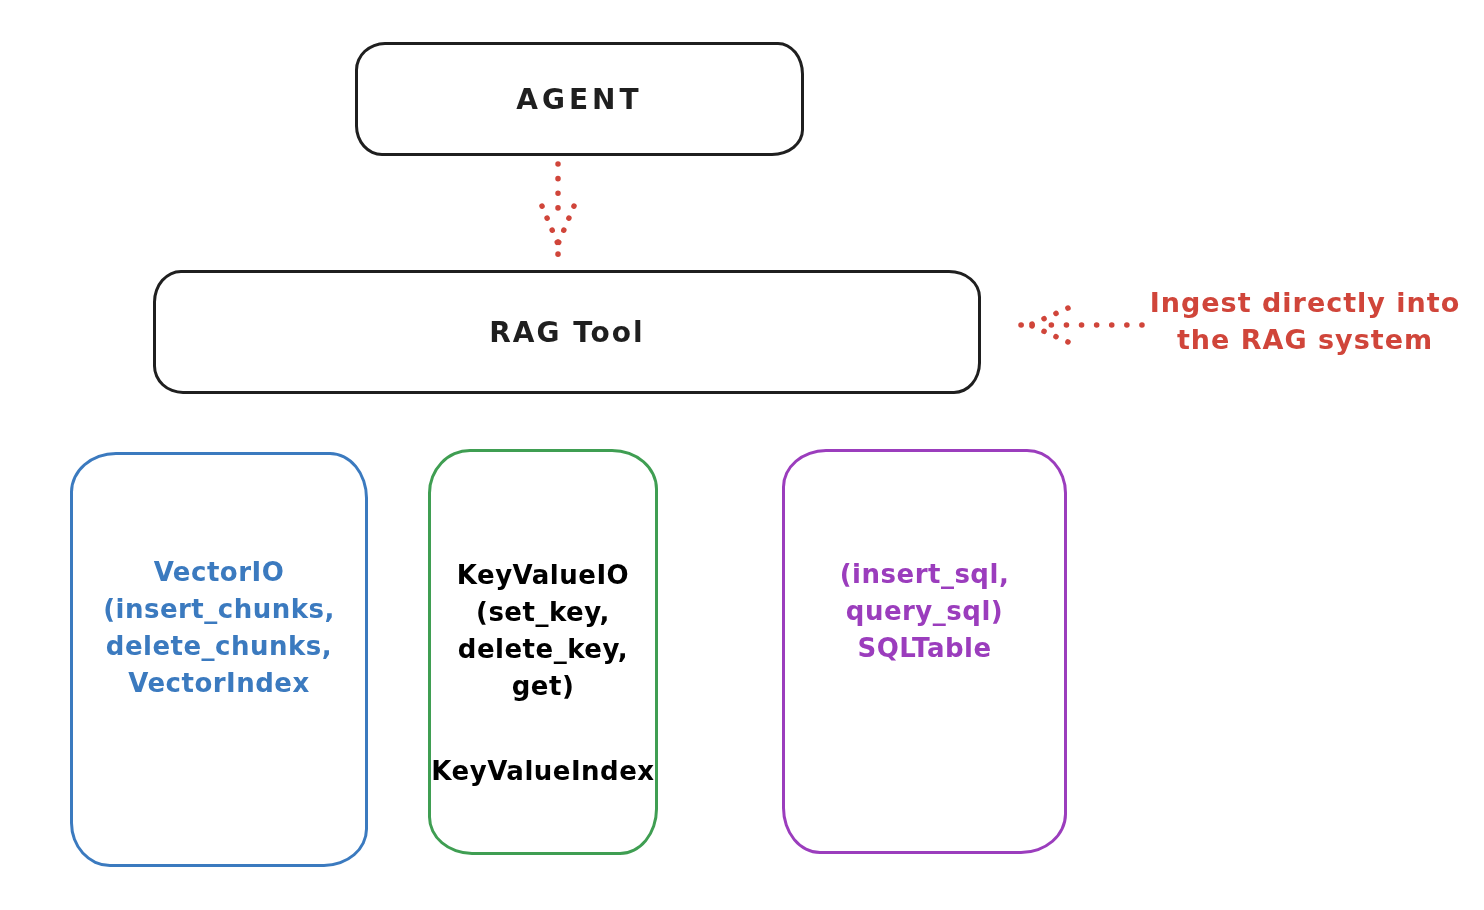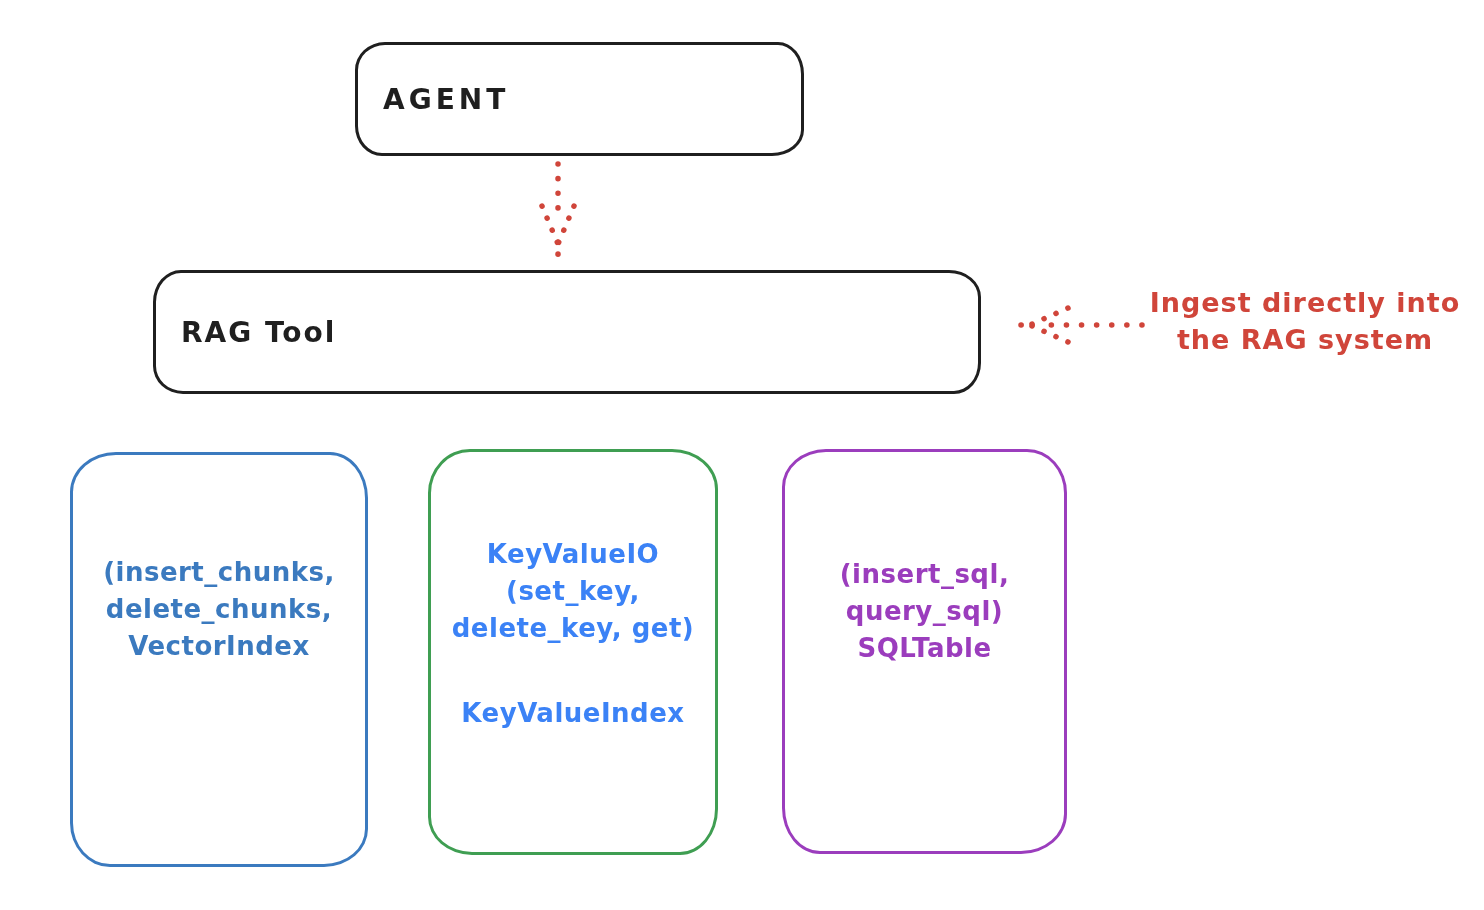--- a/index.html
+++ b/index.html
@@ -12,28 +12,28 @@
     width: 1484px;
     height: 910px;
     background: #ffffff;
     overflow: hidden;
     font-family: "DejaVu Sans", sans-serif;
   }
   .node {
     position: absolute;
     display: flex;
     align-items: center;
+    justify-content: center;
     border: 3.5px solid #1f1f1f;
     background: #ffffff;
     color: #1f1f1f;
     font-size: 28px;
     font-weight: 600;
     letter-spacing: 2px;
     box-sizing: border-box;
-    padding-left: 25px;
   }
   .node-agent {
     left: 355px;
     top: 42px;
     width: 449px;
     height: 114px;
     border-radius: 30px 26px 32px 27px / 28px 32px 26px 30px;
     letter-spacing: 4px;
   }
   .node-rag {
@@ -75,26 +75,26 @@
     width: 298px;
     height: 415px;
     border: 3.5px solid #3b7abf;
     color: #3b7abf;
     border-radius: 46px 38px 44px 40px / 40px 46px 38px 44px;
     padding-top: 99px;
   }
   .card-green {
     left: 428px;
     top: 449px;
-    width: 290px;
+    width: 230px;
     height: 406px;
     border: 3.5px solid #3f9e52;
-    color: #3b82f6;
+    color: #000000;
     border-radius: 42px 46px 38px 44px / 44px 40px 46px 38px;
-    padding-top: 84px;
+    padding-top: 105px;
   }
   .card-purple {
     left: 782px;
     top: 449px;
     width: 285px;
     height: 405px;
     border: 3.5px solid #9b3dbd;
     color: #9b3dbd;
     border-radius: 44px 40px 46px 38px / 38px 44px 40px 46px;
     padding-top: 104px;
@@ -133,20 +133,21 @@
       <path d="M9 24 L9.2 24"></path>
     </g>
   </svg>
 
   <div class="annotation">
     <div>Ingest directly into</div>
     <div>the RAG system</div>
   </div>
 
   <div class="card card-blue">
+    <div>VectorIO</div>
     <div>(insert_chunks,</div>
     <div>delete_chunks,</div>
     <div class="card-index-blue">VectorIndex</div>
   </div>
 
   <div class="card card-green">
     <div>KeyValueIO</div>
     <div>(set_key,</div>
     <div>delete_key, get)</div>
     <div class="card-index-green">KeyValueIndex</div>

